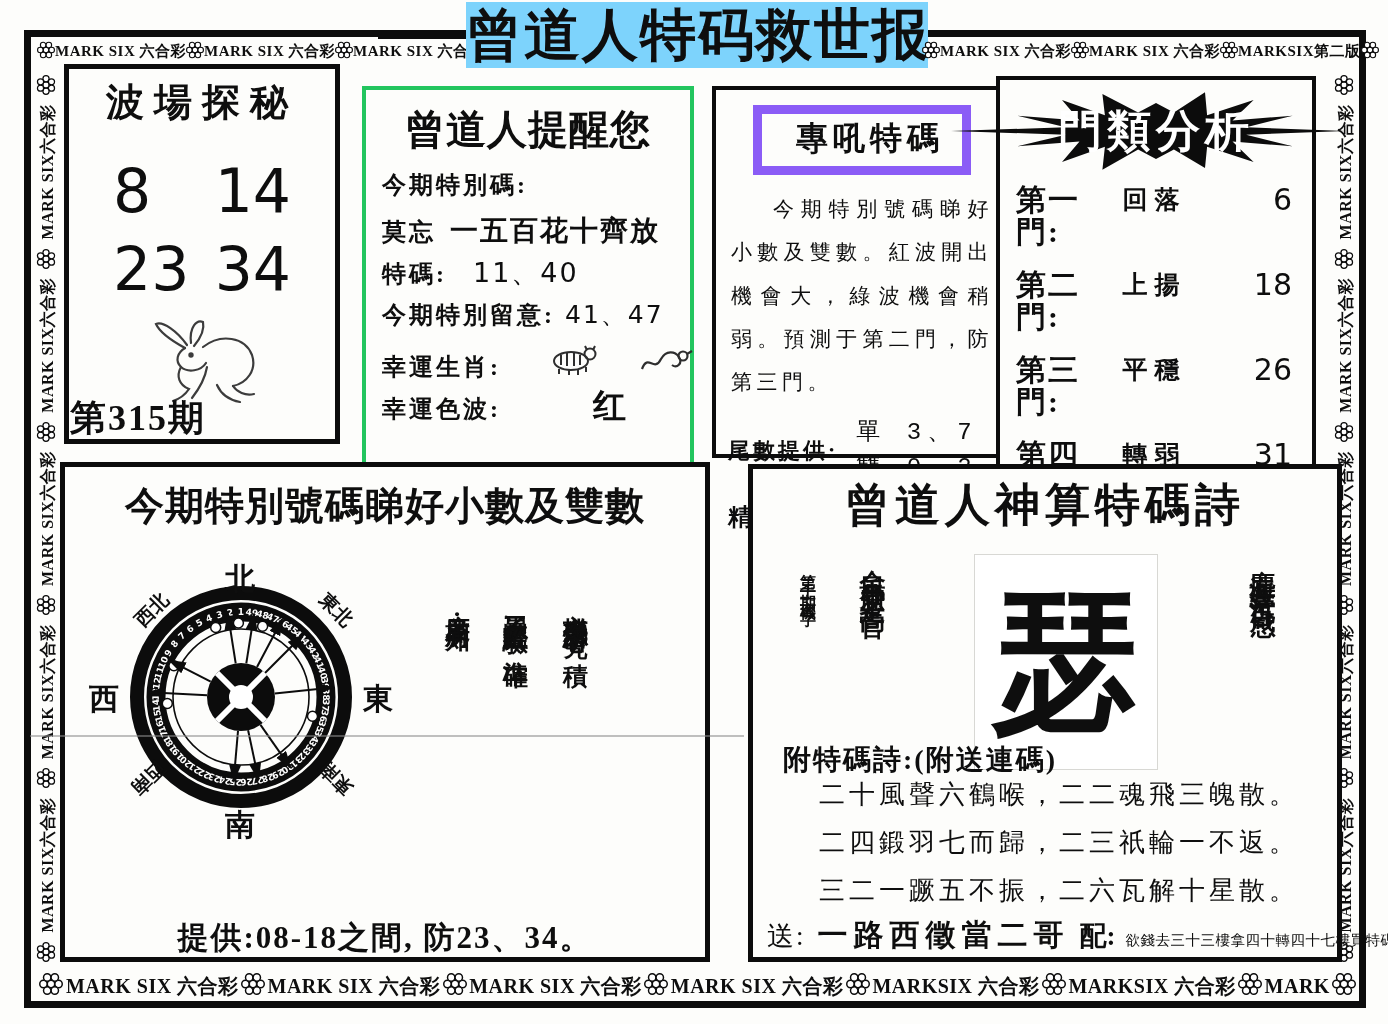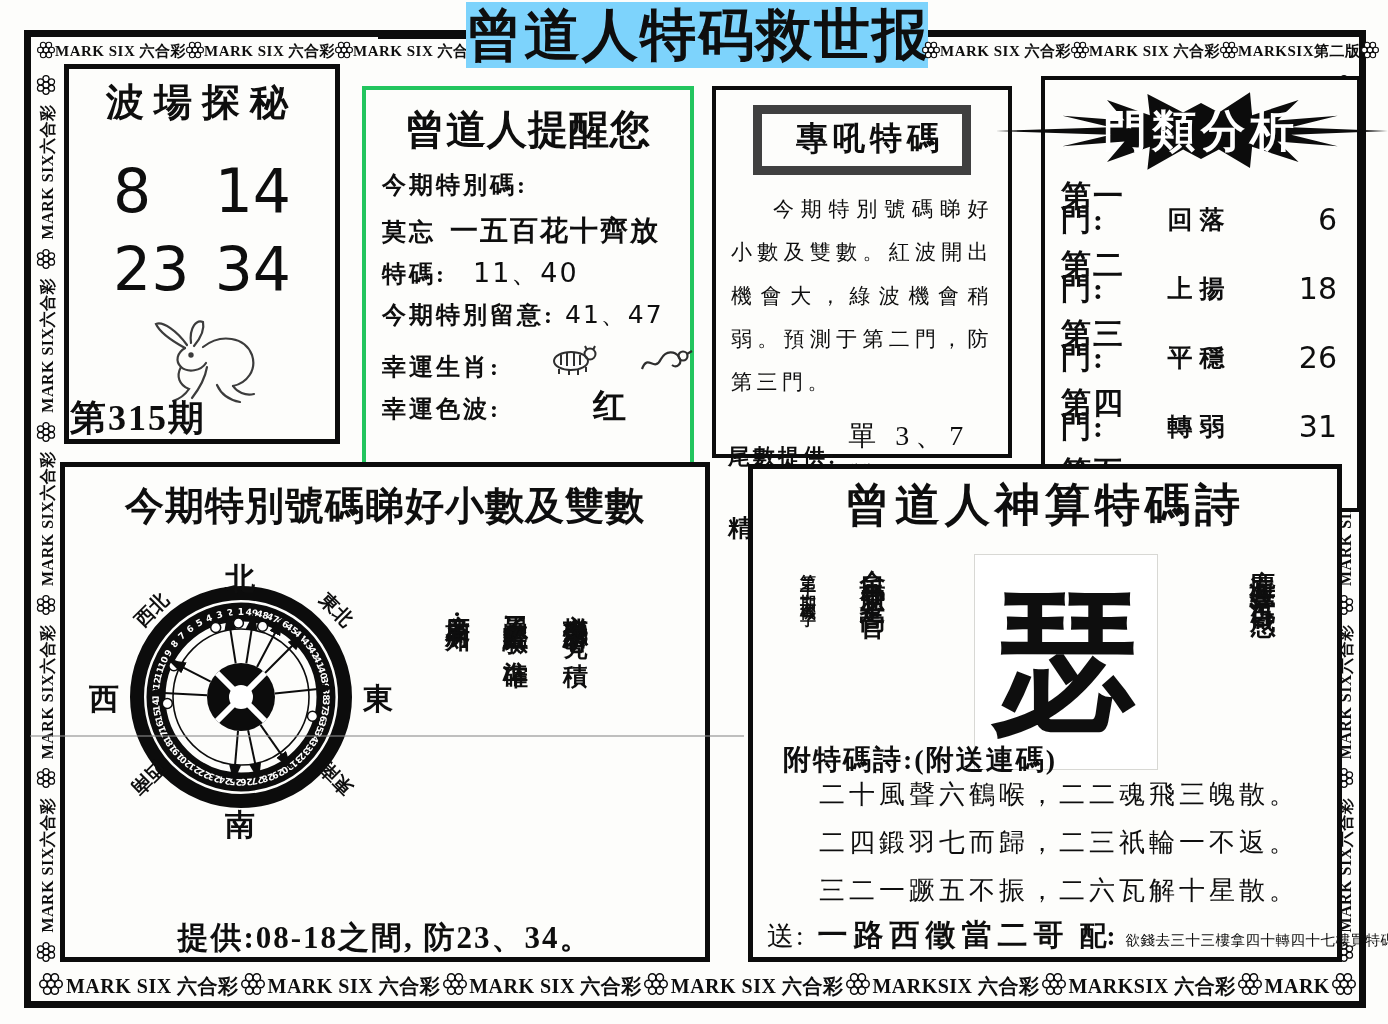--- a/index.html
+++ b/index.html
@@ -45,39 +45,39 @@
   .lbl{font-family:"Liberation Serif",serif;font-weight:700;font-size:24px;letter-spacing:3px;white-space:nowrap}
   .r-flower{font-family:"Liberation Serif",serif;font-weight:800;font-size:28px;letter-spacing:2px;margin-left:14px}
   .r-num{font-family:"DejaVu Sans",sans-serif;font-weight:400;font-size:27px;letter-spacing:2px;margin-left:26px}
   .r-num2{font-family:"DejaVu Sans",sans-serif;font-weight:400;font-size:25px;letter-spacing:2px;margin-left:10px}
   .r-red{font-family:"Liberation Serif",serif;font-weight:700;font-size:33px;margin-left:92px}
   .zodiac{display:inline-block;vertical-align:middle;margin-left:46px}
   .zodiac2{display:inline-block;vertical-align:middle;margin-left:40px}
 
   
   #box-zhuanhou{left:712px;top:86px;width:300px;height:372px;border:4px solid #0c0c0c}
-  .b3-frame{width:218px;margin:15px auto 0 auto;border:9px solid #404040;text-align:center;
+  .b3-frame{width:218px;margin:15px auto 0 auto;border:9px solid #8b5cf6;text-align:center;
     font-family:"Liberation Serif",serif;font-weight:800;font-size:32px;letter-spacing:5px;padding:3px 0 5px 16px}
   .b3-para{margin:13px 15px 0 15px;font-family:"Liberation Serif",serif;font-size:21px;letter-spacing:4.5px;
     line-height:2.06;text-align:justify;text-indent:2em}
   .b3-tail{display:flex;margin:12px 0 0 12px;align-items:center}
   .b3-tail .lbl{font-size:22px}
-  .b3-oe{margin-left:10px;font-family:Liberation Serif, serif;font-size:28px;letter-spacing:6px;line-height:1.45}
+  .b3-oe{margin-left:18px;font-family:Liberation Mono, monospace;font-size:24px;letter-spacing:6px;line-height:1.45}
   .b3-pick{display:flex;align-items:baseline;margin:13px 0 0 12px}
   .b3-pick .lbl{font-size:24px}
   .b3-pick .val{font-family:"DejaVu Sans",sans-serif;font-size:26px;letter-spacing:1px;margin-left:14px}
 
   
-  #box-menlei{left:1041px;top:76px;width:320px;height:436px;border:4px solid #0c0c0c;overflow:visible}
+  #box-menlei{left:996px;top:76px;width:320px;height:436px;border:4px solid #0c0c0c;overflow:visible}
   .burst{position:relative;width:312px;height:90px;margin:6px auto 0 auto;overflow:visible}
   .burst svg{position:absolute;left:0;top:0;overflow:visible}
   .burst-text{position:absolute;left:0;top:0;width:100%;height:100%;display:flex;align-items:center;justify-content:center;
     color:#fff;font-family:"Liberation Serif",serif;font-weight:900;font-size:44px;letter-spacing:5px}
   #menlei-rows{padding:8px 20px 0 16px}
-  .m-row{display:flex;justify-content:space-between;align-items:flex-end;margin-bottom:21px;line-height:24px}
+  .m-row{display:flex;justify-content:space-between;align-items:flex-start;margin-bottom:21px;line-height:32px}
   .m-door{font-family:"Liberation Serif",serif;font-weight:800;font-size:30px;letter-spacing:2px}
   .m-trend{font-family:"Liberation Serif",serif;font-weight:700;font-size:25px;letter-spacing:7px;width:118px}
   .m-num{font-family:"DejaVu Sans",sans-serif;font-weight:500;font-size:30px;width:54px;text-align:right}
 
   
   #box-wheel{left:60px;top:462px;width:650px;height:500px;border:5px solid #0c0c0c}
   .b5-title{margin-top:12px;text-align:center;font-family:"Liberation Serif",serif;font-weight:800;font-size:39px;letter-spacing:1px}
   #wheel-mount{position:absolute;left:20px;top:74px;width:312px;height:312px}
   .compass{position:absolute;font-family:"Liberation Serif",serif;font-weight:700;font-size:30px}
   .compass.diag{font-size:19px;white-space:nowrap}

